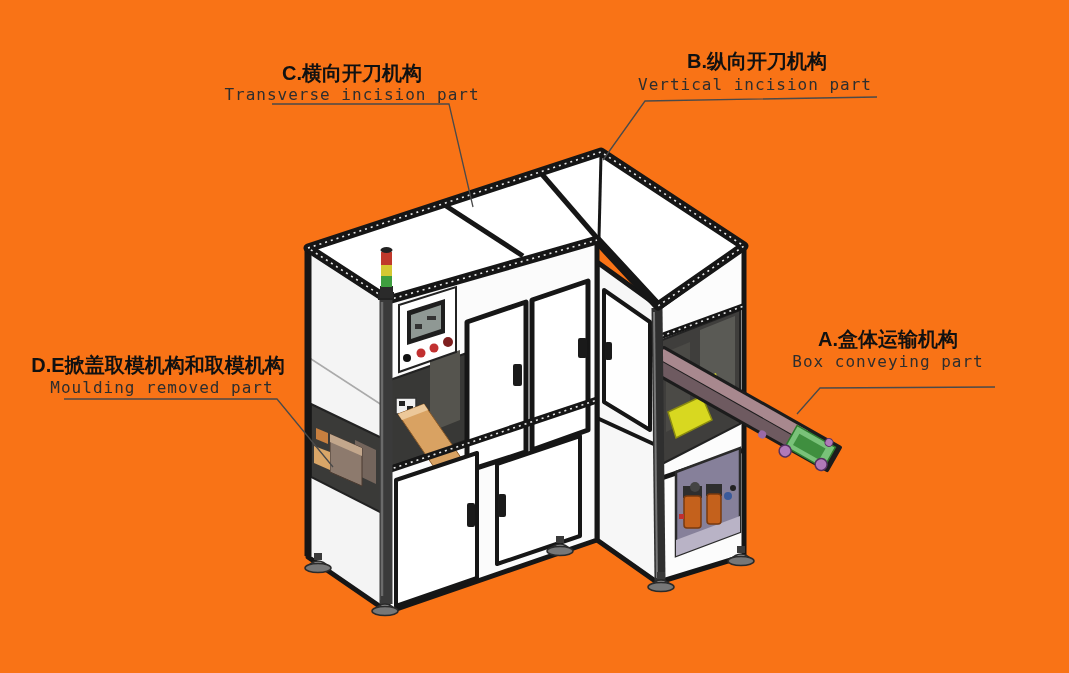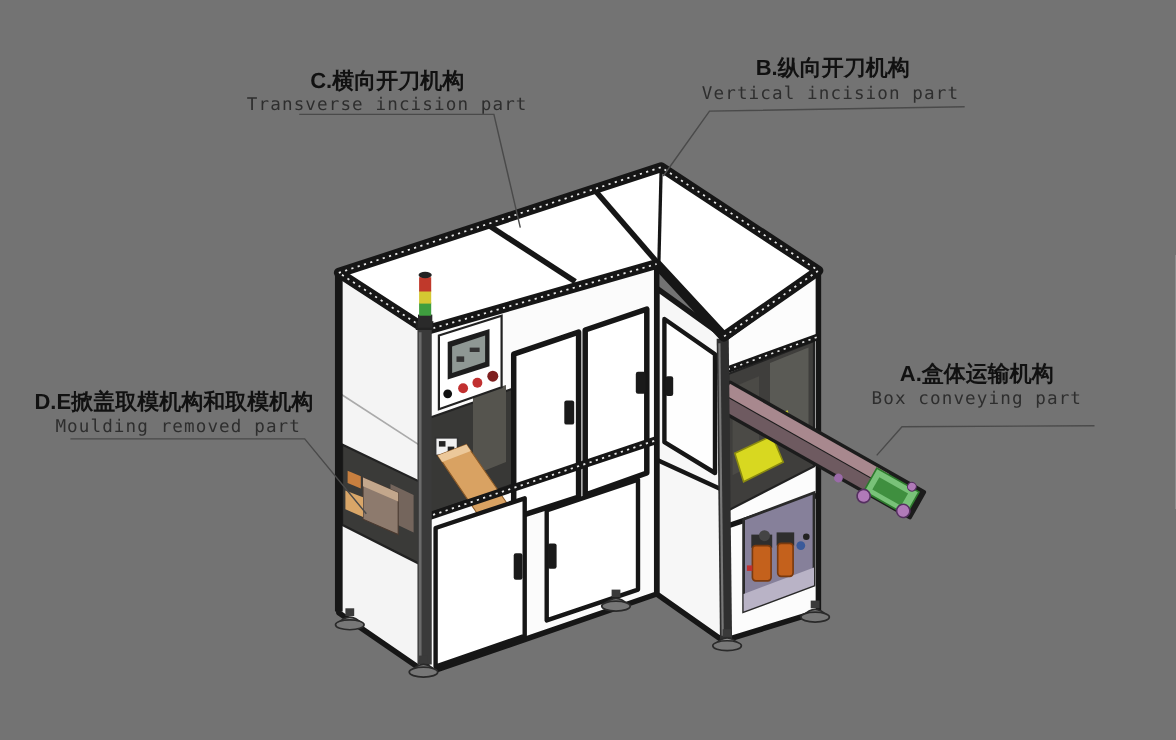--- a/index.html
+++ b/index.html
@@ -1,16 +1,16 @@
 <!DOCTYPE html>
 <html><head>
 <meta charset="utf-8">
 <style>
   html,body{margin:0;padding:0;background:#ffffff;}
-  .stage{position:relative;width:1069px;height:673px;background:#737373;overflow:hidden;}
+  .stage{position:relative;width:1069px;height:673px;background:#f97316;overflow:hidden;}
   svg{position:absolute;inset:0;}
   .zh{font-family:"Liberation Sans",sans-serif;font-weight:700;font-size:20px;fill:#111;}
   .en{font-family:"DejaVu Sans Mono","Liberation Mono",monospace;font-size:16px;fill:#2e2e2e;letter-spacing:1px;}
   .leader{fill:none;stroke:#4a4a4a;stroke-width:1.3;}
   .beamdash{fill:none;stroke:#ffffff;stroke-width:1.6;stroke-dasharray:2 4;opacity:.9;}
   .frame{stroke:#161616;stroke-linejoin:round;}
 </style>
 </head>
 <body>
 

